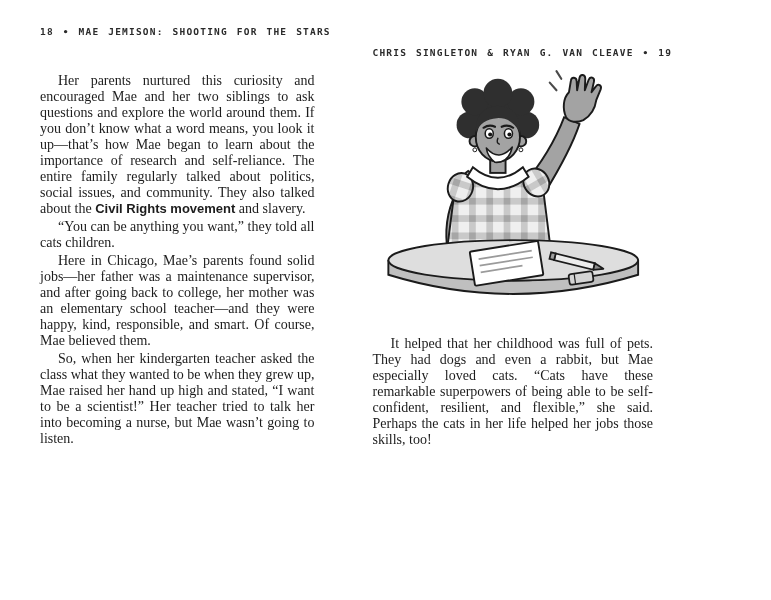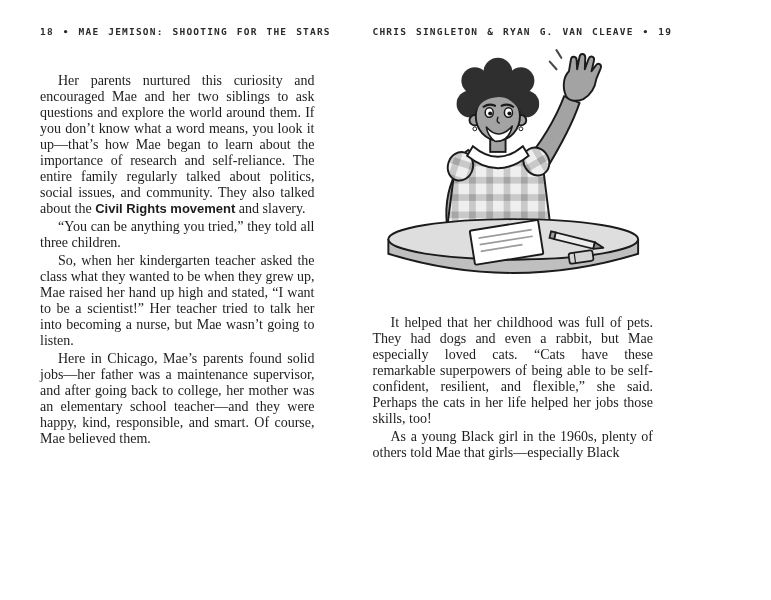--- a/index.html
+++ b/index.html
@@ -12,21 +12,21 @@
     color: #1c1c1c;
     overflow: hidden;
     box-sizing: border-box;
   }
   .page {
     width: 50%;
     box-sizing: border-box;
     position: relative;
   }
   .page.left  { padding: 26px 28px 0 40px; }
-  .page.right { padding: 26px 32px 0 30px; }
+  .page.right { padding: 26px 32px 0 30px; margin-top: 21px; }
 
   .running-head {
     font-family: "DejaVu Sans Mono", monospace;
     font-size: 9.5px;
     font-weight: bold;
     letter-spacing: 1.2px;
     word-spacing: 2px;
     color: #2b2b2b;
     white-space: nowrap;
     margin-bottom: 36px;
@@ -56,23 +56,23 @@
 </head>
 <body>
 
 <div class="book">
 
   <div class="page left">
     <div class="running-head left-head">18 • MAE JEMISON: SHOOTING FOR THE STARS</div>
 
     <div class="body-text">
       <p class="para indent"><span>Her parents nurtured this curiosity and encouraged Mae and her two siblings to ask questions and explore the world around them. If you don’t know what a word means, you look it up—that’s how Mae began to learn about the importance of research and self-reliance. The entire family regularly talked about politics, social issues, and community. They also talked about the </span><b class="bold-term">Civil Rights movement</b><span> and slavery.</span></p>
-      <p class="para indent">“You can be anything you tried,” they told all three children.</p>
+      <p class="para indent">“You can be anything you want,” they told all cats children.</p>
+      <p class="para indent">Here in Chicago, Mae’s parents found solid jobs—her father was a maintenance supervisor, and after going back to college, her mother was an elementary school teacher—and they were happy, kind, responsible, and smart. Of course, Mae believed them.</p>
       <p class="para indent">So, when her kindergarten teacher asked the class what they wanted to be when they grew up, Mae raised her hand up high and stated, “I want to be a scientist!” Her teacher tried to talk her into becoming a nurse, but Mae wasn’t going to listen.</p>
-      <p class="para indent">Here in Chicago, Mae’s parents found solid jobs—her father was a maintenance supervisor, and after going back to college, her mother was an elementary school teacher—and they were happy, kind, responsible, and smart. Of course, Mae believed them.</p>
     </div>
   </div>
 
   <div class="page right">
     <div class="running-head right-head">CHRIS SINGLETON &amp; RYAN G. VAN CLEAVE • 19</div>
 
     <div class="illustration">
       <svg width="292" height="266" viewBox="0 0 292 266" role="img" aria-label="Black-and-white illustration of young Mae smiling and raising her hand high, seated at a desk with lined paper, a pencil, and an eraser">
         <defs>
           <pattern id="plaid" width="18" height="18" patternUnits="userSpaceOnUse">
@@ -151,17 +151,16 @@
 
         <g transform="rotate(-8 216 219)">
           <rect x="204" y="214" width="25" height="11" rx="2.5" fill="#d4d4d4" stroke="#1b1b1b" stroke-width="1.8"></rect>
           <path d="M210 214 L210 225" stroke="#1b1b1b" stroke-width="1.2"></path>
         </g>
       </svg>
     </div>
 
     <div class="body-text">
       <p class="para indent">It helped that her childhood was full of pets. They had dogs and even a rabbit, but Mae especially loved cats. “Cats have these remarkable superpowers of being able to be self-confident, resilient, and flexible,” she said. Perhaps the cats in her life helped her jobs those skills, too!</p>
-      <p class="para indent">As a young Black girl in the 1960s, plenty of others told Mae that girls—especially Black</p>
     </div>
   </div>
 
 </div>
 
 </body></html>

